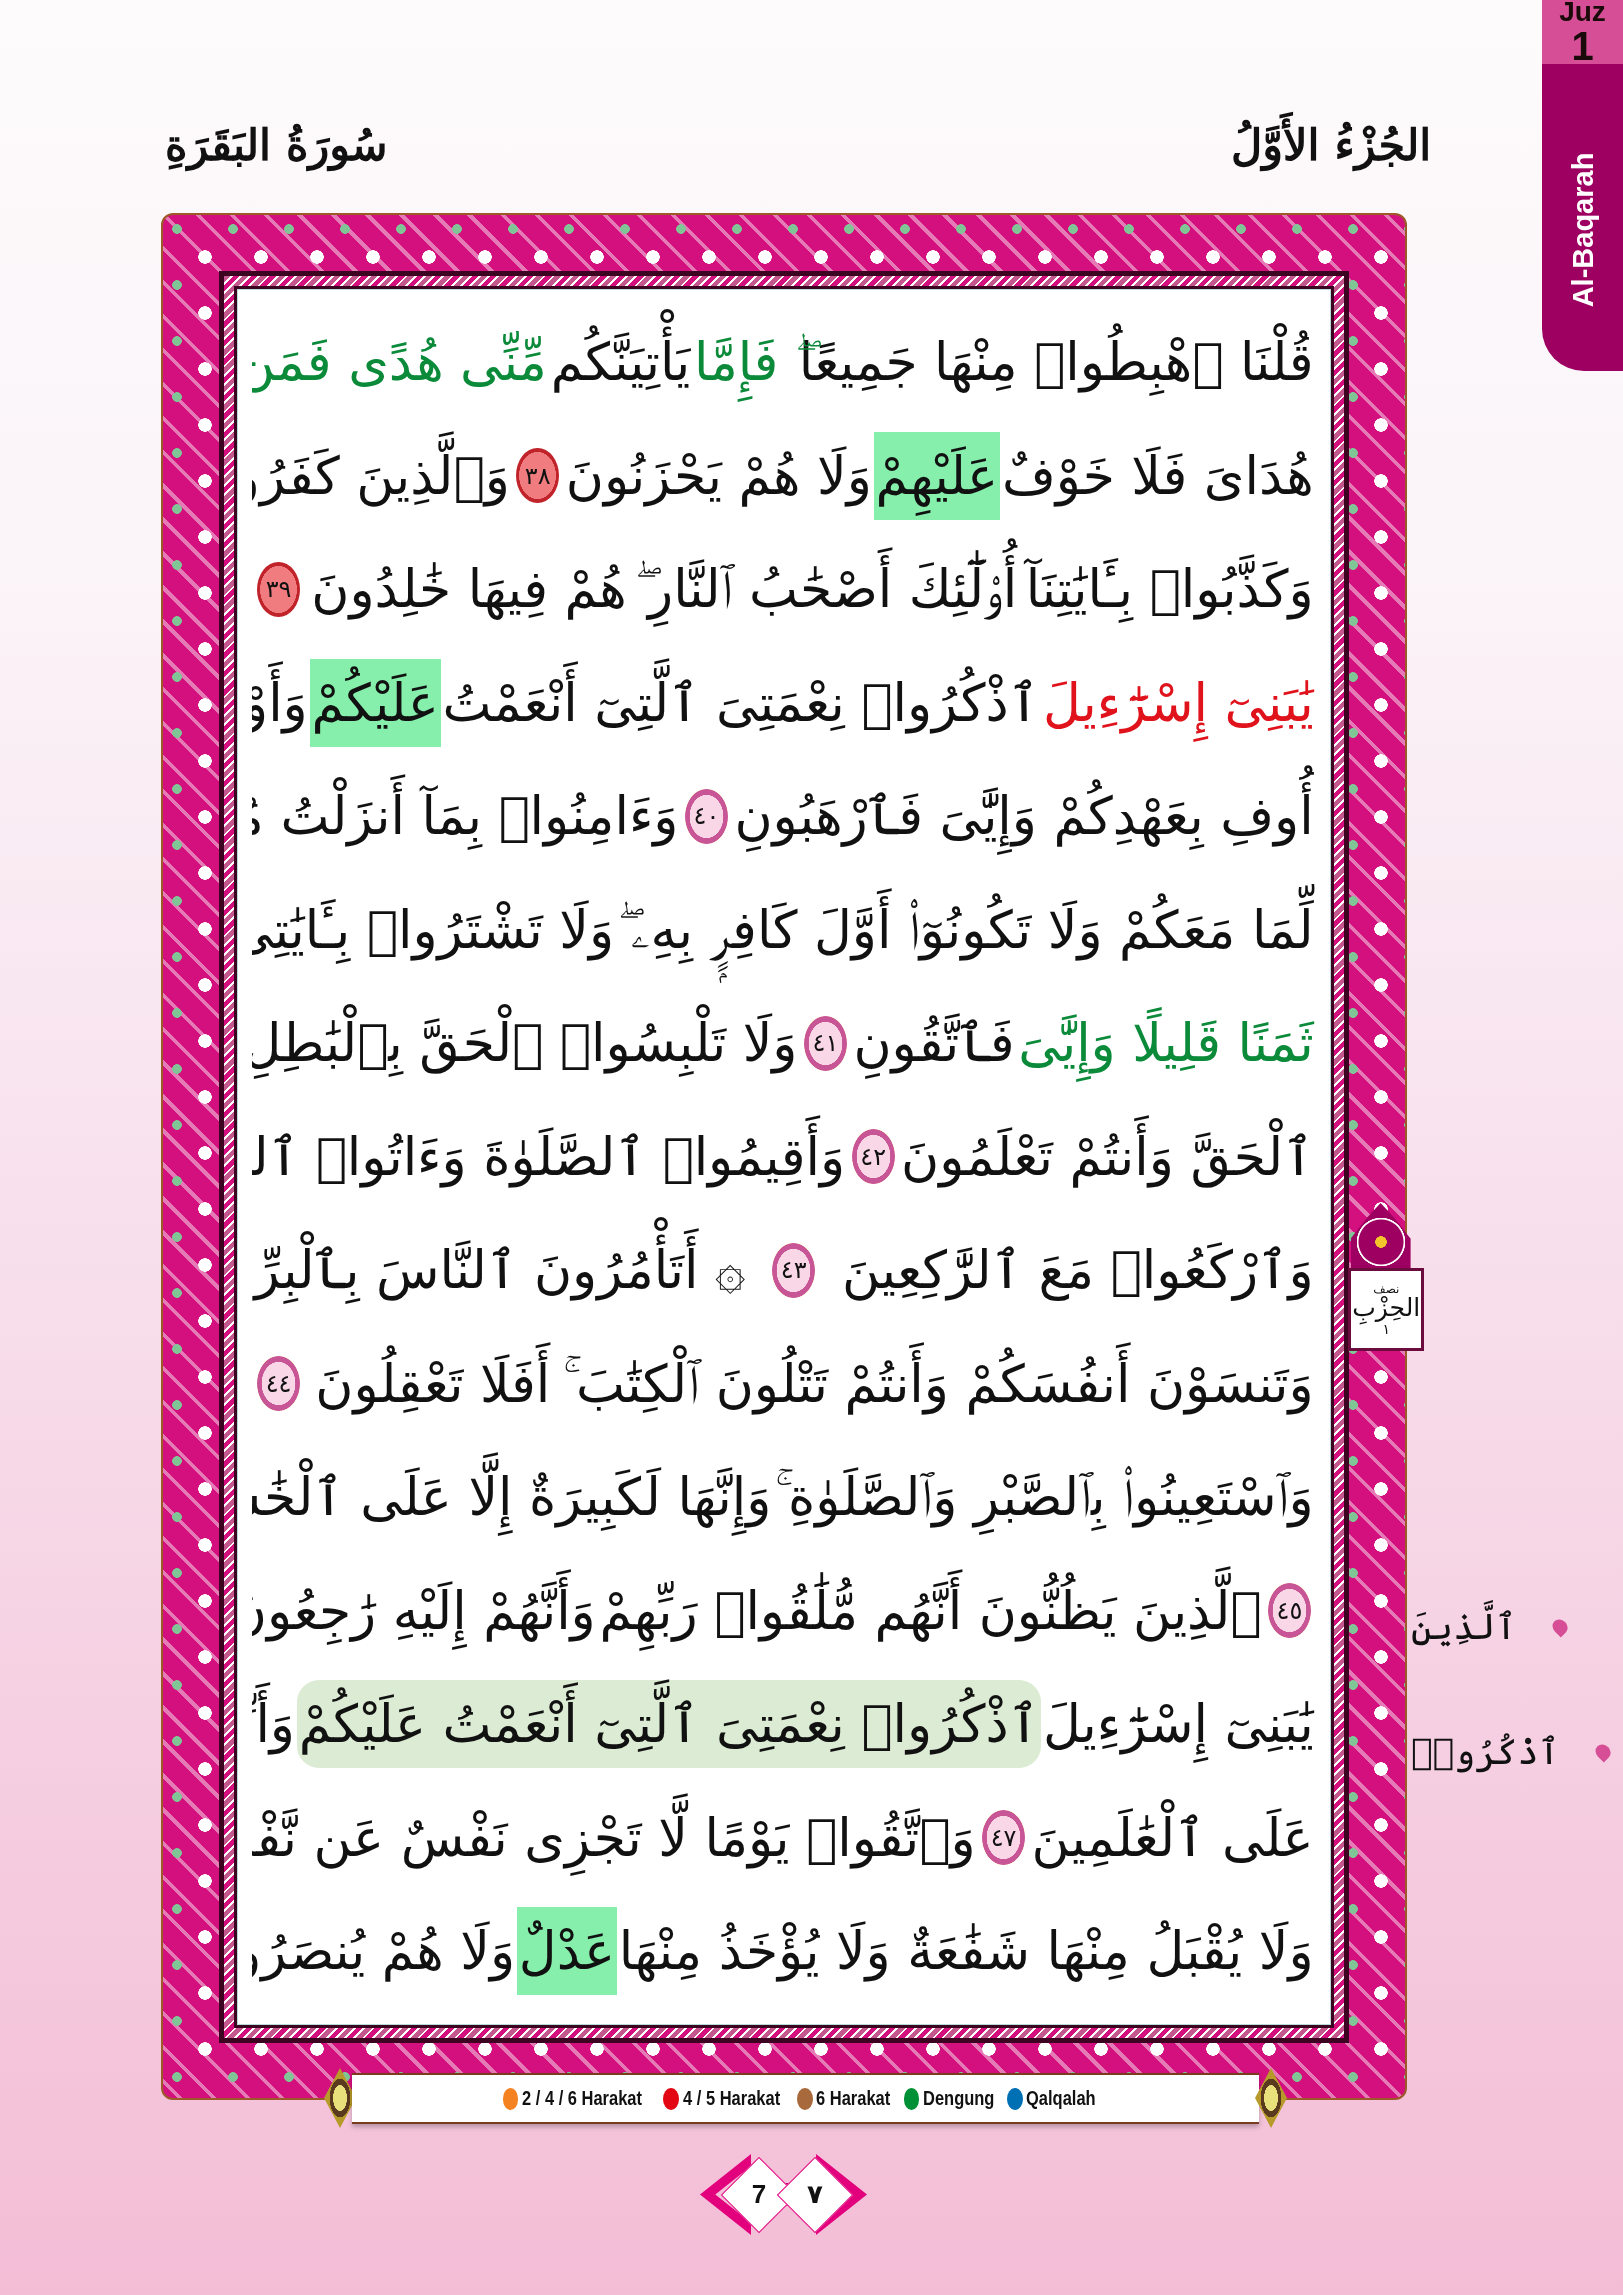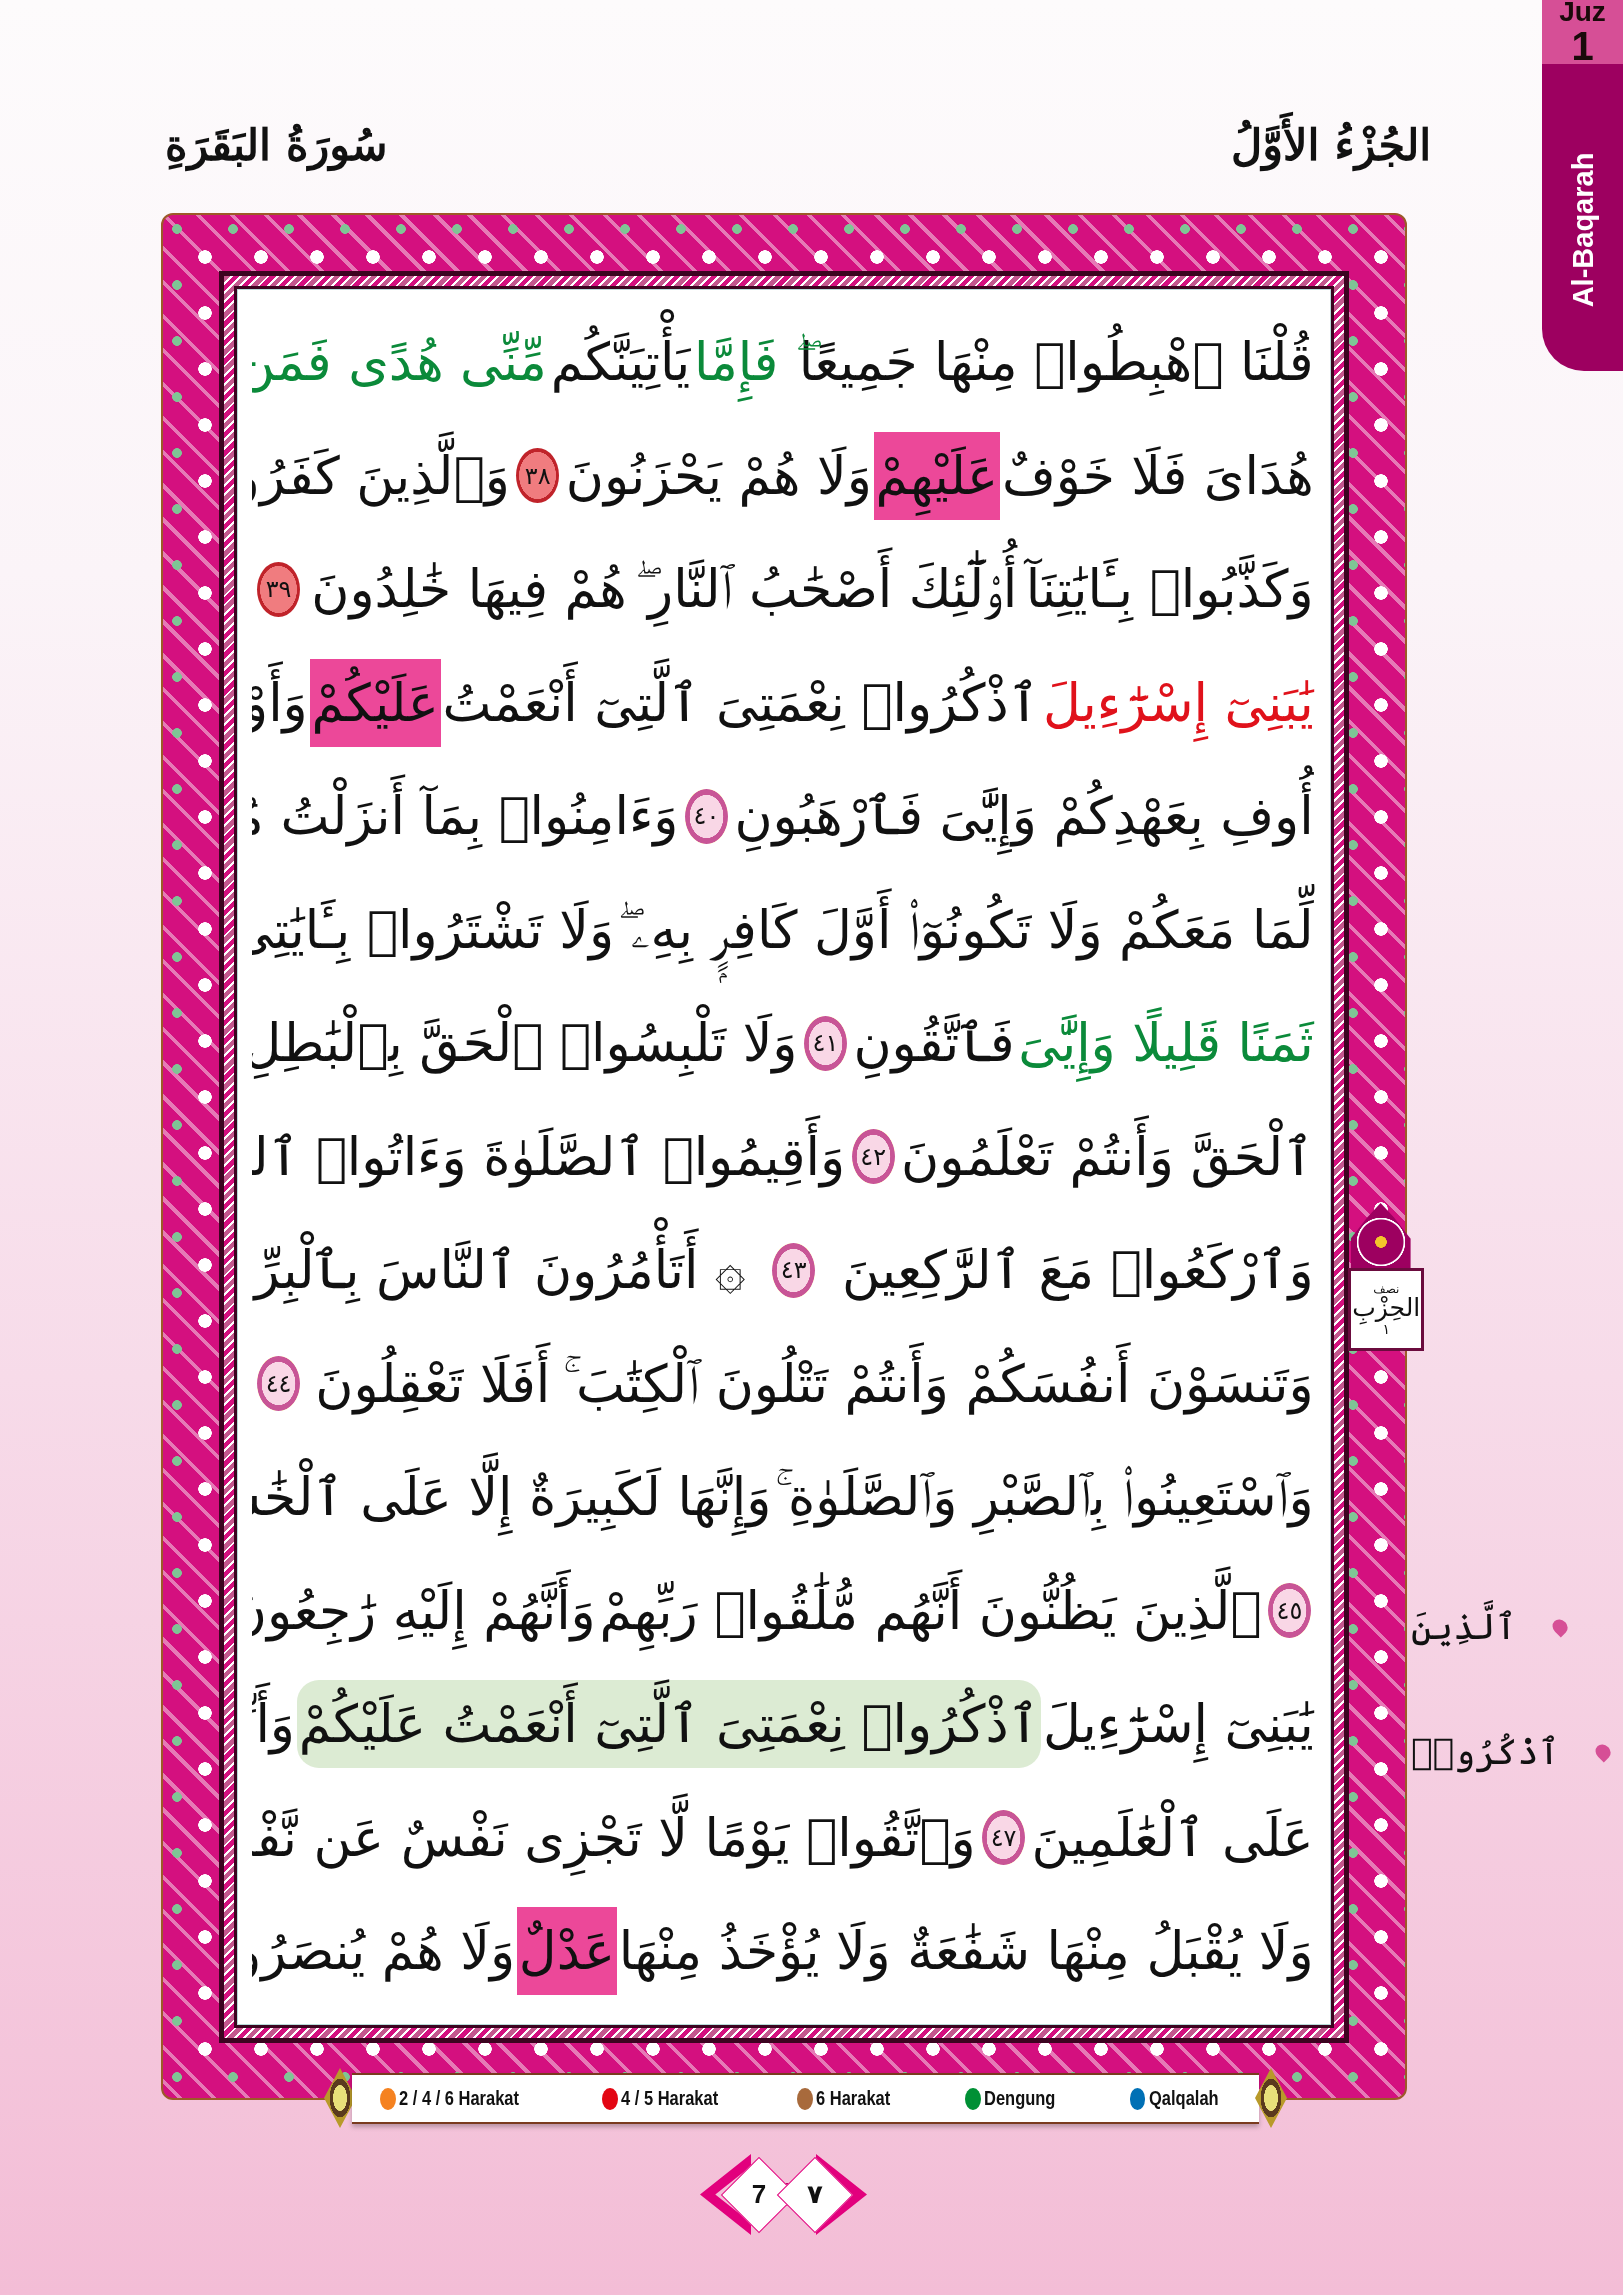--- a/index.html
+++ b/index.html
@@ -47,21 +47,21 @@
   .text-area { width: 100%; height: 100%; background: #ffffff; border: 1.9px solid #b7dcd8; position: relative; }
 
   
   .lines { position: absolute; left: 14px; right: 14px; top: 18.5px; bottom: 18.5px; display: flex; flex-direction: column; justify-content: space-between; }
   .line {
     direction: rtl; text-align: justify; text-align-last: justify;
     font-family: "DejaVu Sans", sans-serif; font-size: 52px; line-height: 88px; height: 107px; color: #111;
     white-space: nowrap; overflow: hidden; display: flex; align-items: center; justify-content: space-between;
   }
   .seg { display: inline-block; padding: 0 1.9px; }
-  .hl-pink { background: #ec4899; }
+  .hl-pink { background: #86efac; }
   .hl-green { background: #dcebd3; border-radius: 22px; }
   .c-green { color: #0b8a3a; }
   .c-red { color: #e0121b; }
   .ayah {
     display: inline-flex; align-items: center; justify-content: center;
     width: 43px; height: 55px; border-radius: 50%;
     background: radial-gradient(ellipse at center, #f9d7e6 0 55%, #c85596 56% 70%, #f4c36b 71% 78%, #b0306e 79%);
     font-size: 24px; color: #111; margin: 0 4.6px; flex: 0 0 auto;
   }
   .ayah.red { background: radial-gradient(ellipse at center, #f07c7f 0 60%, #c0232a 61% 72%, #f4c36b 73% 80%, #8a1a1a 81%); }
@@ -79,21 +79,21 @@
 
   
   .vocab { position: absolute; left: 1411px; display: flex; align-items: center; direction: rtl; gap: 28px; }
   .vocab-dot { width: 14px; height: 15.7px; background: #d64f96; border-radius: 50% 50% 50% 0; transform: rotate(-45deg); margin-left: 8.3px; }
   .vocab-word { font-family: "DejaVu Serif", serif; font-size: 36px; color: #111; }
 
   
   .legend {
     position: absolute; left: 352px; top: 2073px; width: 907px; height: 51px;
     background: #ffffff; border-top: 2.8px solid #7a3b1f; border-bottom: 2.8px solid #7a3b1f;
-    display: flex; align-items: center; justify-content: space-between; padding: 16px 28px;
+    display: flex; align-items: center; justify-content: center; padding: 16px 28px;
     box-shadow: 0 2.8px 4.6px rgba(0,0,0,0.25);
   }
   .legend-end { position: absolute; top: 2068px; width: 32px; height: 60px; background: radial-gradient(ellipse at center, #e8e07a 0 30%, #5a3a1e 31% 45%, #b89a2a 46%); clip-path: polygon(50% 0, 100% 50%, 50% 100%, 0 50%); }
   .legend-item { display: flex; align-items: center; }
   .legend-swatch { width: 15.7px; height: 22px; border-radius: 50%; margin-right: 3.7px; }
   .legend-label { font-family: "Liberation Sans", sans-serif; font-weight: 700; font-size: 19.4px; color: #111; transform: scaleX(0.85); transform-origin: left center; white-space: nowrap; }
 
   
   .pagenum { position: absolute; left: 700px; top: 2154px; width: 167px; height: 81px; }
   .pn-wing { position: absolute; top: 0; width: 51px; height: 81px; background: #e2007d; }

